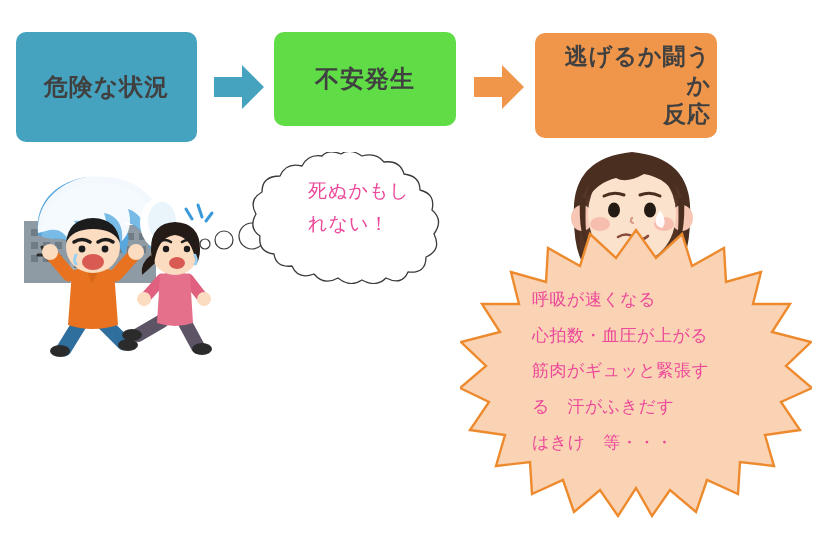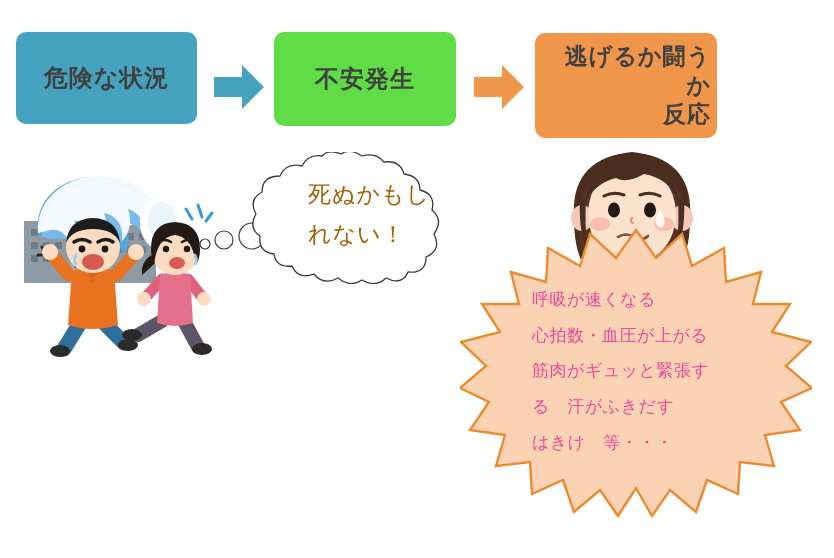--- a/index.html
+++ b/index.html
@@ -26,21 +26,21 @@
     align-items: center;
     justify-content: center;
     text-align: right;
     color: #404040;
     font-weight: bold;
     letter-spacing: 1px;
     line-height: 1.25;
     box-sizing: border-box;
   }
   #box-danger {
-    left: 16px; top: 32px; width: 181px; height: 92px;
+    left: 16px; top: 32px; width: 181px; height: 110px;
     background: #46A3BF;
     font-size: 24px;
   }
   #box-anxiety {
     left: 274px; top: 32px; width: 182px; height: 94px;
     background: #5FDC46;
     font-size: 24px;
   }
   #box-response {
     left: 535px; top: 33px; width: 182px; height: 105px;
@@ -75,23 +75,23 @@
   }
   #thought-bubble svg {
     display: block; width: 100%; height: 100%;
     position: absolute; left: 0; top: 0;
   }
   #thought-text {
     position: absolute;
     left: 112px;
     top: 22px;
     width: 130px;
-    font-size: 23px;
+    font-size: 19px;
     line-height: 1.75;
-    color: #a16207;
+    color: #ec4899;
     letter-spacing: 1px;
     white-space: pre-line;
   }
 
   
   #illus-woman {
     position: absolute;
     left: 556px; top: 140px;
     width: 152px; height: 170px;
   }

